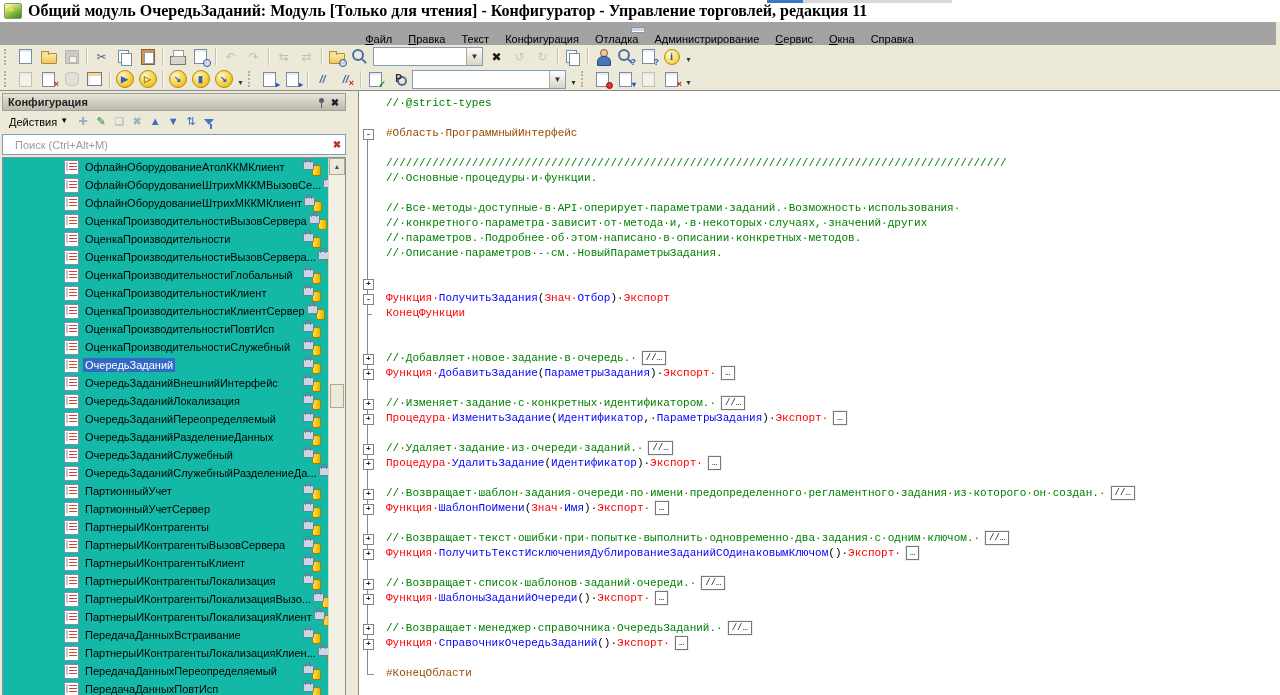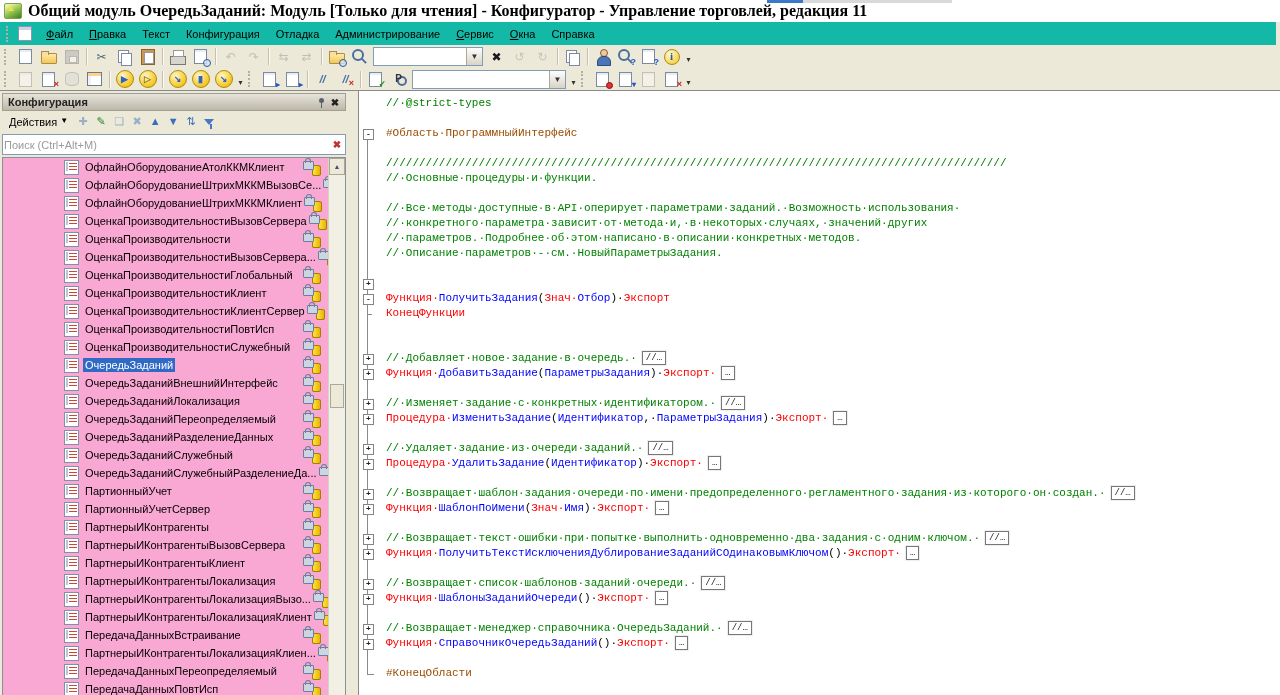--- a/index.html
+++ b/index.html
@@ -10,22 +10,22 @@
             display:flex;align-items:center;gap:6px;padding-left:4px;}
   .logo{width:16px;height:14px;flex:none;border:1px solid #84a04a;border-radius:2px;
         background:linear-gradient(150deg,#e9f2a2 15%,#8cc04a 55%,#3c7c28);position:relative;}
   .logo::after{content:"";position:absolute;left:3px;top:2px;border-left:3px solid transparent;
         border-right:3px solid transparent;border-bottom:5px solid #f6df36;}
   .wtitle{font-weight:bold;font-size:16px;white-space:nowrap;font-family:Liberation Serif, serif;}
   .sliver{position:absolute;top:0;height:3px;}
   .sliver.blue{left:767px;width:36px;background:#3a78c8;}
   .sliver.gray{left:803px;width:149px;background:#d9d9d9;}
   
-  .menubar{position:absolute;top:22px;left:0;right:4px;height:23px;background:#14b8a6;
-           display:flex;align-items:center;padding-left:3px;}
+  .menubar{position:absolute;top:22px;left:0;right:4px;height:23px;background:#a3a3a3;
+           display:flex;align-items:center;padding-left:3px;flex-direction:column;}
   .mgrip{width:5px;height:16px;border-left:2px dotted #b3b09f;margin:0 3px;}
   .win-ico{width:12px;height:13px;background:#fff;border:1px solid #8a97ad;margin:0 6px 0 2px;
            box-shadow:inset 0 3px 0 #c8d4e8;}
   .menu-item{padding:3px 8px;cursor:default;white-space:nowrap;}
   .menu-item u{text-decoration:underline;}
   
   .tbar{position:absolute;left:0;right:0;display:flex;align-items:center;background:#ece9d8;padding-left:2px;}
   #tb1{top:45px;height:23px;}
   #tb2{top:68px;height:22px;}
   .tsep{width:1px;height:17px;background:#c3c0b0;box-shadow:1px 0 0 #fbfaf4;margin:0 3px;flex:none;}
@@ -96,24 +96,24 @@
   .pt-sp{flex:1;}
   .s-pin{position:relative;width:14px;height:14px;}
   .s-pin::before{content:"";position:absolute;top:3px;left:5px;width:5px;height:5px;background:#5a616e;border-radius:50%;}
   .s-pin::after{content:"";position:absolute;top:8px;left:7px;width:1px;height:5px;background:#5a616e;}
   .pclose{width:14px;height:14px;display:flex;align-items:center;justify-content:center;font-size:10px;font-weight:bold;color:#222;}
   .actions{height:22px;display:flex;align-items:center;gap:3px;padding:0 4px;}
   .act-btn{display:flex;align-items:flex-start;gap:3px;padding:2px 3px;}
   .act-car{font-size:8px;}
   .aicon{position:relative;width:18px;height:18px;display:inline-flex;align-items:center;justify-content:center;font-size:11px;}
   .searchrow{height:19px;margin:1px 0 2px 0;background:#fff;border:1px solid #7f9db9;display:flex;align-items:center;}
-  .searchrow input{flex:1;border:none;outline:none;font:11px "Liberation Sans",sans-serif;padding:0 1px;color:#444;min-width:0;}
+  .searchrow input{flex:1;border:none;outline:none;font:11px "Liberation Sans",sans-serif;padding:0 12px;color:#444;min-width:0;}
   .searchrow input::placeholder{color:#9a9a9a;}
   .sclear{width:16px;text-align:center;color:#c03030;font-weight:bold;font-size:10px;}
-  .tree{flex:1;position:relative;background:#f9a8d4;border:1px solid #8a8f98;border-bottom:none;overflow:hidden;}
+  .tree{flex:1;position:relative;background:#14b8a6;border:1px solid #8a8f98;border-bottom:none;overflow:hidden;}
   .trow{height:18px;display:flex;align-items:center;padding:0 0 0 61px;white-space:nowrap;}
   .tree-ico{width:13px;height:13px;background:#fff;border:1px solid #8090a8;position:relative;flex:none;margin-right:4px;}
   .tree-ico::before{content:"";position:absolute;left:1px;top:1px;width:2px;height:9px;background:#b9c6da;}
   .tree-ico::after{content:"";position:absolute;left:4px;right:1px;top:2px;height:8px;
         background:repeating-linear-gradient(#d24434 0 1px,transparent 1px 3px);}
   .tlabel{padding:1px 2px;}
   .trow.selected .tlabel{background:#316ac5;color:#fff;}
   .ricons{margin-left:auto;margin-right:20px;display:flex;width:22px;flex:none;}
   .lk{width:9px;height:7px;background:#ccd6e2;border:1px solid #68809c;border-radius:1px;position:relative;margin-top:2px;}
   .lk::before{content:"";position:absolute;top:-4px;left:1px;width:4px;height:4px;border:1px solid #68809c;

